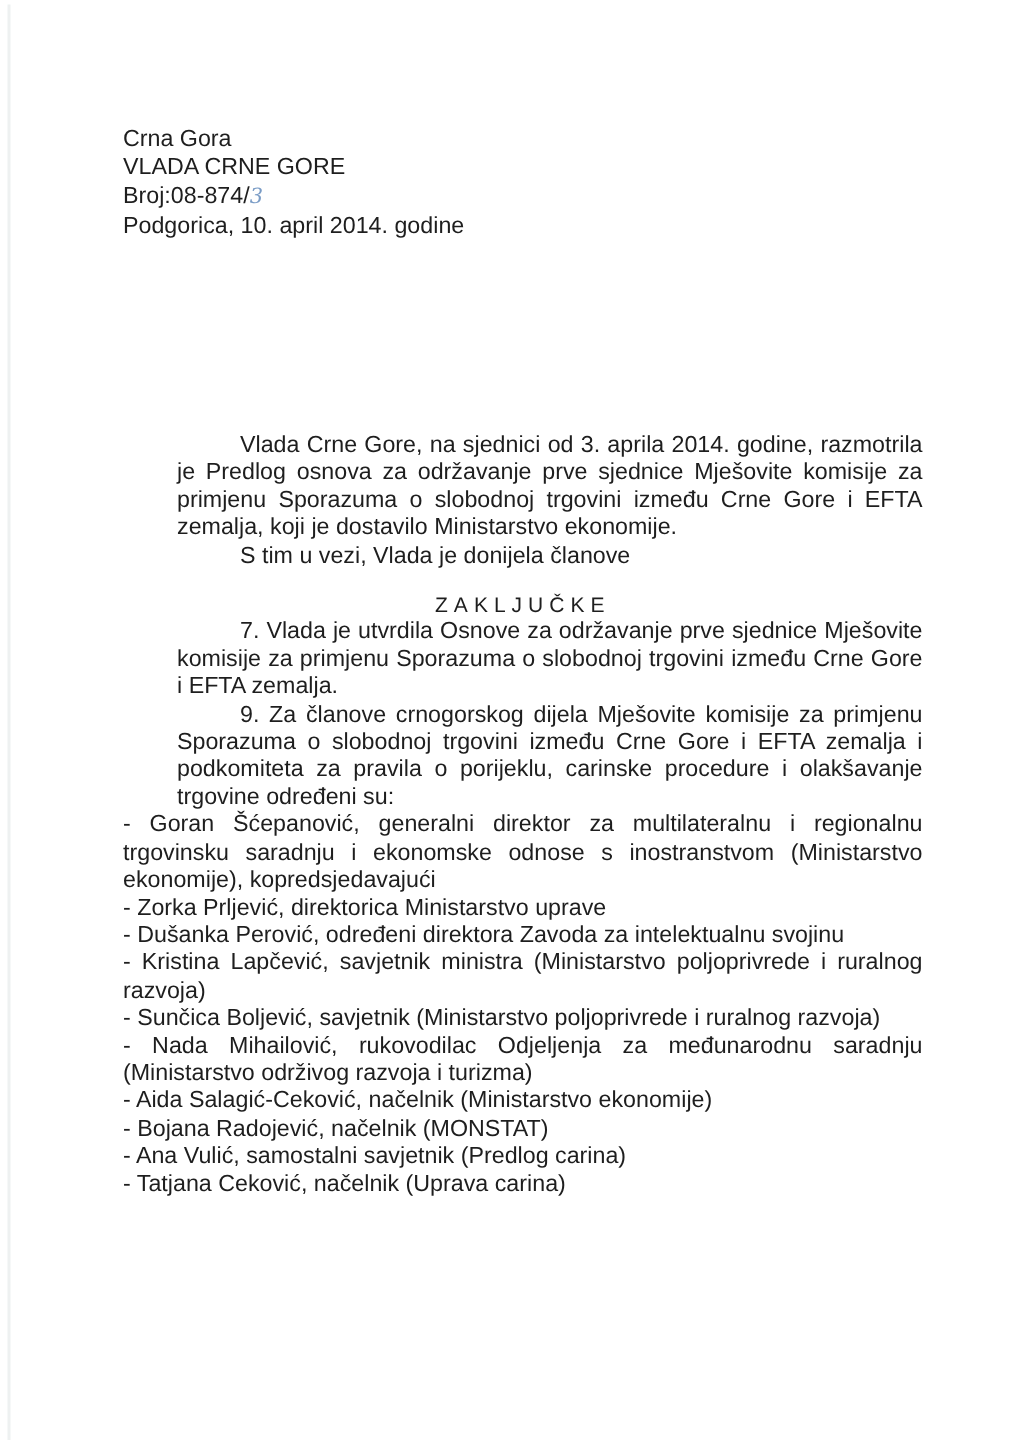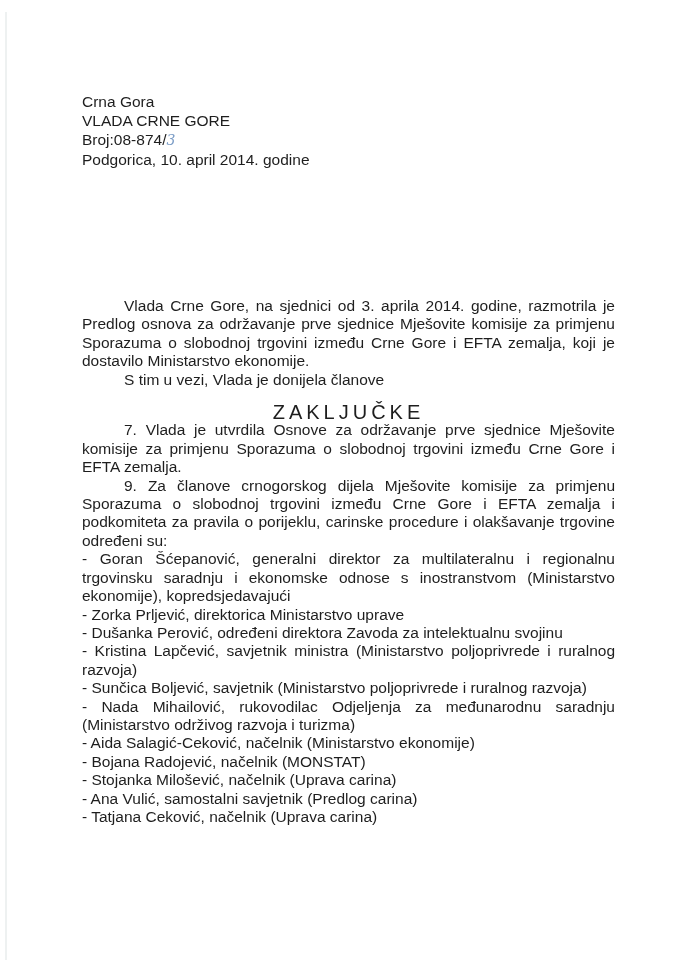--- a/index.html
+++ b/index.html
@@ -10,21 +10,21 @@
     body {
       width: 679px;
       height: 960px;
       position: relative;
       overflow: hidden;
       font-family: "Liberation Sans", sans-serif;
       color: #1e1e1e;
     }
     .page {
       position: absolute;
-      left: 0; top: 12px;
+      left: 0; top: 3px;
       width: 679px; height: 752px;
       background: #ffffff;
     }
     .edge-line {
       position: absolute;
       left: 5px; top: 0;
       width: 2px; height: 960px;
       background: #eef1f1;
     }
     .header {
@@ -47,26 +47,26 @@
       top: 285px;
       width: 533px;
       font-size: 15.5px;
       line-height: 18.4px;
     }
     .para {
       text-align: justify;
       text-align-last: left;
       margin: 0;
     }
-    .indent { text-indent: 42px; }
+    .indent { text-indent: 42px; margin-left: 36px; }
     .title {
       text-align: center;
       letter-spacing: 4px;
       margin: 14px 0 0 0;
-      font-size: 20px;
+      font-size: 14px;
     }
     .item {
       text-align: justify;
       text-align-last: left;
       margin: 0;
     }
   </style>
 </head>
 <body>
 
@@ -91,18 +91,17 @@
 
     <div>
       <p class="item">- Goran Šćepanović, generalni direktor za multilateralnu i regionalnu trgovinsku saradnju i ekonomske odnose s inostranstvom  (Ministarstvo ekonomije), kopredsjedavajući</p>
       <p class="item">- Zorka Prljević, direktorica Ministarstvo uprave</p>
       <p class="item">- Dušanka Perović, određeni direktora Zavoda za intelektualnu svojinu</p>
       <p class="item">- Kristina Lapčević, savjetnik ministra (Ministarstvo poljoprivrede i ruralnog razvoja)</p>
       <p class="item">- Sunčica Boljević, savjetnik (Ministarstvo poljoprivrede i ruralnog razvoja)</p>
       <p class="item">- Nada Mihailović, rukovodilac Odjeljenja za međunarodnu saradnju (Ministarstvo održivog razvoja i turizma)</p>
       <p class="item">-  Aida Salagić-Ceković, načelnik (Ministarstvo ekonomije)</p>
       <p class="item">- Bojana Radojević, načelnik (MONSTAT)</p>
-      <p class="item">- Stojanka Milošević, načelnik (Uprava carina)</p>
       <p class="item">- Ana Vulić, samostalni savjetnik (Predlog carina)</p>
       <p class="item">- Tatjana Ceković, načelnik (Uprava carina)</p>
     </div>
   </div>
 </div>
 
 </body></html>

